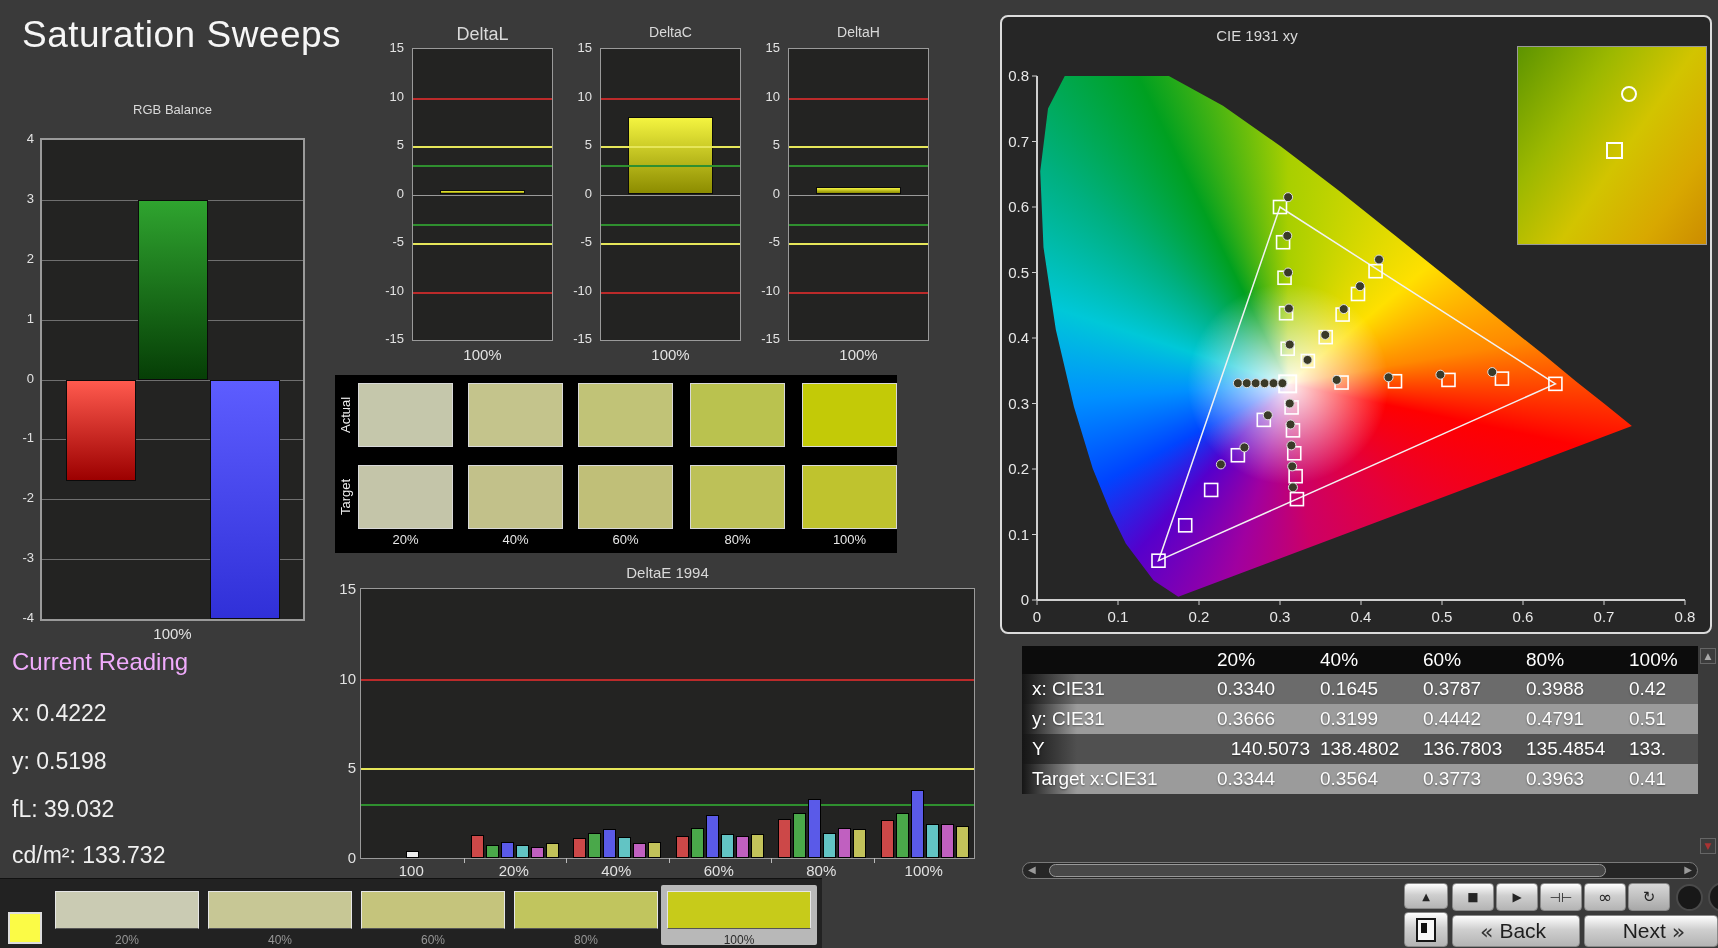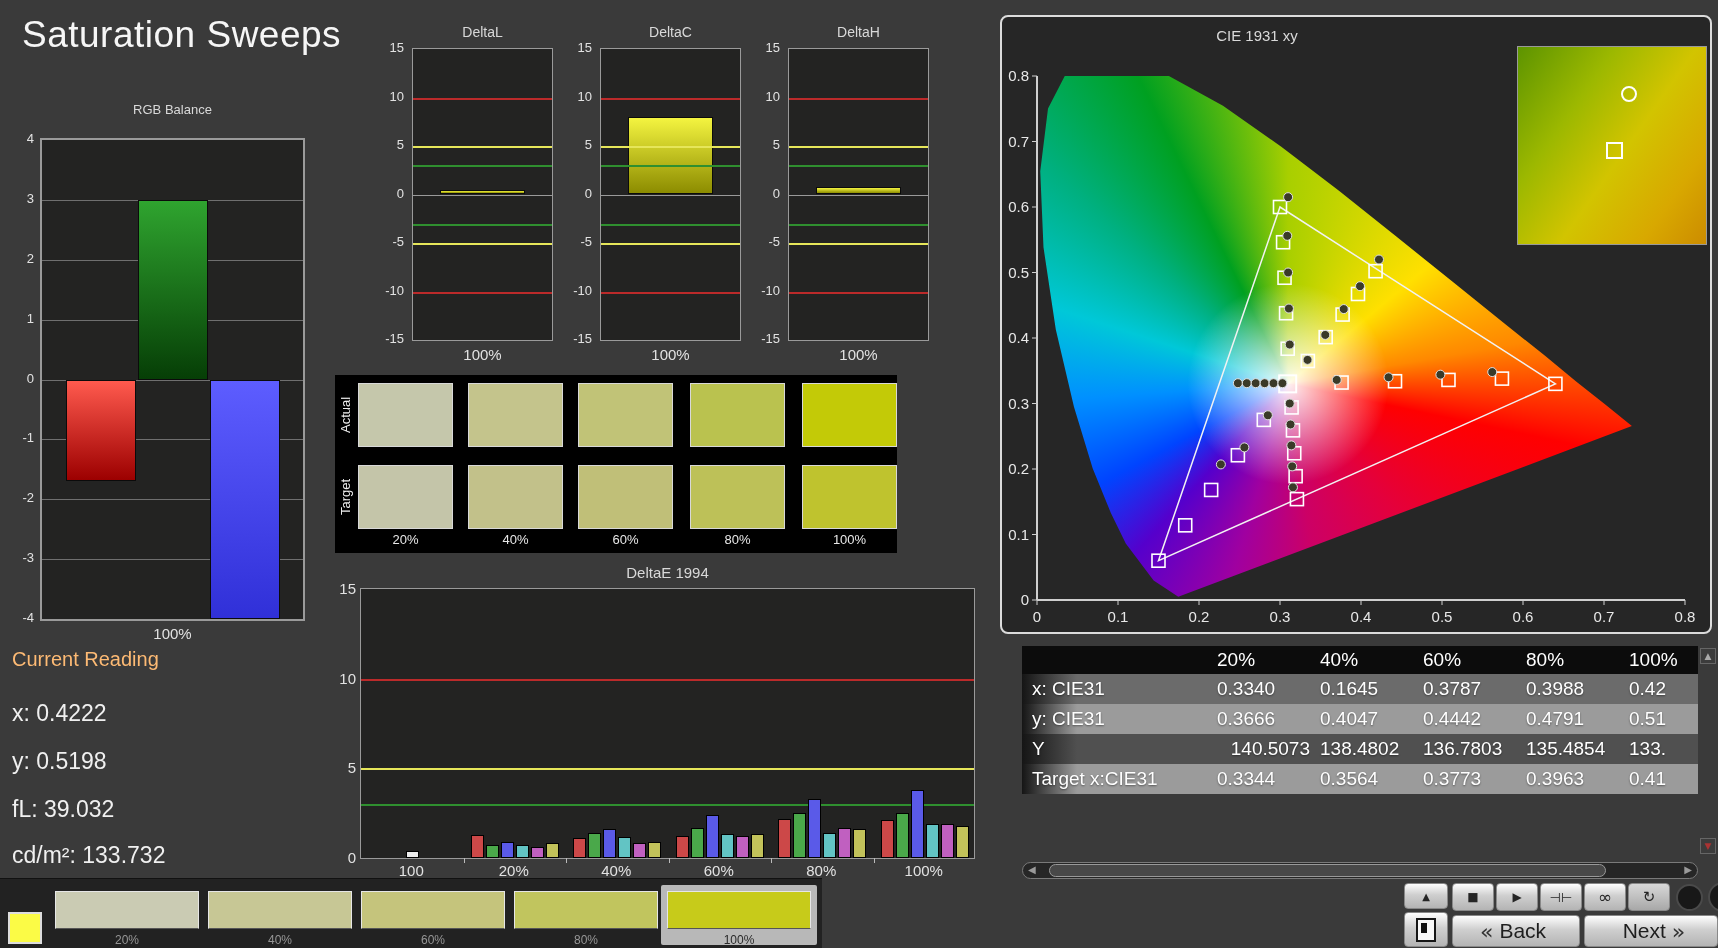--- a/index.html
+++ b/index.html
@@ -6,21 +6,21 @@
   body{width:1718px;height:948px;position:relative;overflow:hidden;
        font-family:"Liberation Sans",sans-serif;color:#eee;}
   .page-title{position:absolute;left:22px;top:14px;font-size:37px;color:#f6f6f6;letter-spacing:.5px;}
   .ctitle{position:absolute;color:#d9d9d9;font-size:13px;text-align:center;}
   .plot{position:absolute;background:#232322;border:1px solid #9a9a9a;box-sizing:border-box;}
   .gline{position:absolute;left:0;right:0;height:1px;background:#6f6f6f;}
   .refline{position:absolute;left:0;right:0;height:2px;}
   .bar{position:absolute;border:1px solid #0b0b0b;box-sizing:border-box;}
   .ticklab{position:absolute;color:#e2e2e2;font-size:13px;text-align:right;}
   .xlab{position:absolute;color:#e2e2e2;font-size:15px;text-align:center;}
-  .cr-title{position:absolute;left:12px;top:648px;font-size:20px;color:#fdba74;}
+  .cr-title{position:absolute;left:12px;top:648px;font-size:24px;color:#f0abfc;}
   .cr-line{position:absolute;left:12px;font-size:23px;color:#f0f0f0;}
   #swatch-panel{position:absolute;left:335px;top:375px;width:562px;height:178px;background:#000;}
   .rowlab{position:absolute;color:#eee;font-size:13px;writing-mode:vertical-rl;transform:rotate(180deg);text-align:center;}
   .swatch{position:absolute;border:1px solid #d8d8d8;box-sizing:border-box;}
   .swlab{position:absolute;color:#e8e8e8;font-size:13px;text-align:center;}
   #cie-panel{position:absolute;left:1000px;top:15px;width:712px;height:619px;background:#262626;
              border:2px solid #dcdcdc;border-radius:8px;box-sizing:border-box;}
   #cie-horseshoe{position:absolute;left:35px;top:59px;width:648px;height:524px;
       background:
         radial-gradient(circle at 38.75% 58.75%, rgba(255,255,255,.95) 0%, rgba(255,255,255,0) 20%),
@@ -264,21 +264,21 @@
       <div class="tcell" style="width: 185px;">x: CIE31</div>
       <div class="tcell" style="width: 103px;">0.3340</div>
       <div class="tcell" style="width: 103px;">0.1645</div>
       <div class="tcell" style="width: 103px;">0.3787</div>
       <div class="tcell" style="width: 103px;">0.3988</div>
       <div class="tcell" style="width: 77px;">0.42</div>
     </div>
     <div class="trow" style="background: linear-gradient(90deg, rgb(21, 21, 21) 0px, rgb(155, 155, 155) 55px);">
       <div class="tcell" style="width: 185px;">y: CIE31</div>
       <div class="tcell" style="width: 103px;">0.3666</div>
-      <div class="tcell" style="width: 103px;">0.4047</div>
+      <div class="tcell" style="width: 103px;">0.3199</div>
       <div class="tcell" style="width: 103px;">0.4442</div>
       <div class="tcell" style="width: 103px;">0.4791</div>
       <div class="tcell" style="width: 77px;">0.51</div>
     </div>
     <div class="trow" style="background: linear-gradient(90deg, rgb(21, 21, 21) 0px, rgb(80, 80, 80) 55px);">
       <div class="tcell" style="width: 185px;">Y</div>
       <div class="tcell" style="width: 103px; text-align: right;">140.5073</div>
       <div class="tcell" style="width: 103px;">138.4802</div>
       <div class="tcell" style="width: 103px;">136.7803</div>
       <div class="tcell" style="width: 103px;">135.4854</div>
@@ -352,21 +352,21 @@
 
 <div class="ticklab" style="left: 8px; width: 26px; top: 610px;">-4</div>
 <div class="ticklab" style="left: 8px; width: 26px; top: 550.125px;">-3</div>
 <div class="ticklab" style="left: 8px; width: 26px; top: 490.25px;">-2</div>
 <div class="ticklab" style="left: 8px; width: 26px; top: 430.375px;">-1</div>
 <div class="ticklab" style="left: 8px; width: 26px; top: 370.5px;">0</div>
 <div class="ticklab" style="left: 8px; width: 26px; top: 310.625px;">1</div>
 <div class="ticklab" style="left: 8px; width: 26px; top: 250.75px;">2</div>
 <div class="ticklab" style="left: 8px; width: 26px; top: 190.875px;">3</div>
 <div class="ticklab" style="left: 8px; width: 26px; top: 131px;">4</div>
-<div class="ctitle" style="left: 377px; top: 24px; width: 211px; font-size: 14px;">DeltaL</div>
+<div class="ctitle" style="left: 377px; top: 24px; width: 211px; font-size: 18px;">DeltaL</div>
 <div class="plot" style="left: 412px; top: 48px; width: 141px; height: 293px;">
     <div class="gline" style="top: 145.5px; background: rgb(154, 154, 154);"></div>
     <div class="bar" style="left: 27px; width: 85px; top: 140.65px; height: 4.85px; background: linear-gradient(rgb(244, 244, 64), rgb(140, 140, 0));"></div>
     <div class="refline" style="top: 48.5px; background: rgb(187, 42, 42);"></div>
     <div class="refline" style="top: 242.5px; background: rgb(187, 42, 42);"></div>
     <div class="refline" style="top: 97px; background: rgb(230, 230, 90);"></div>
     <div class="refline" style="top: 194px; background: rgb(230, 230, 90);"></div>
     <div class="refline" style="top: 116.4px; background: rgb(47, 143, 47);"></div>
     <div class="refline" style="top: 174.6px; background: rgb(47, 143, 47);"></div>
   </div>

